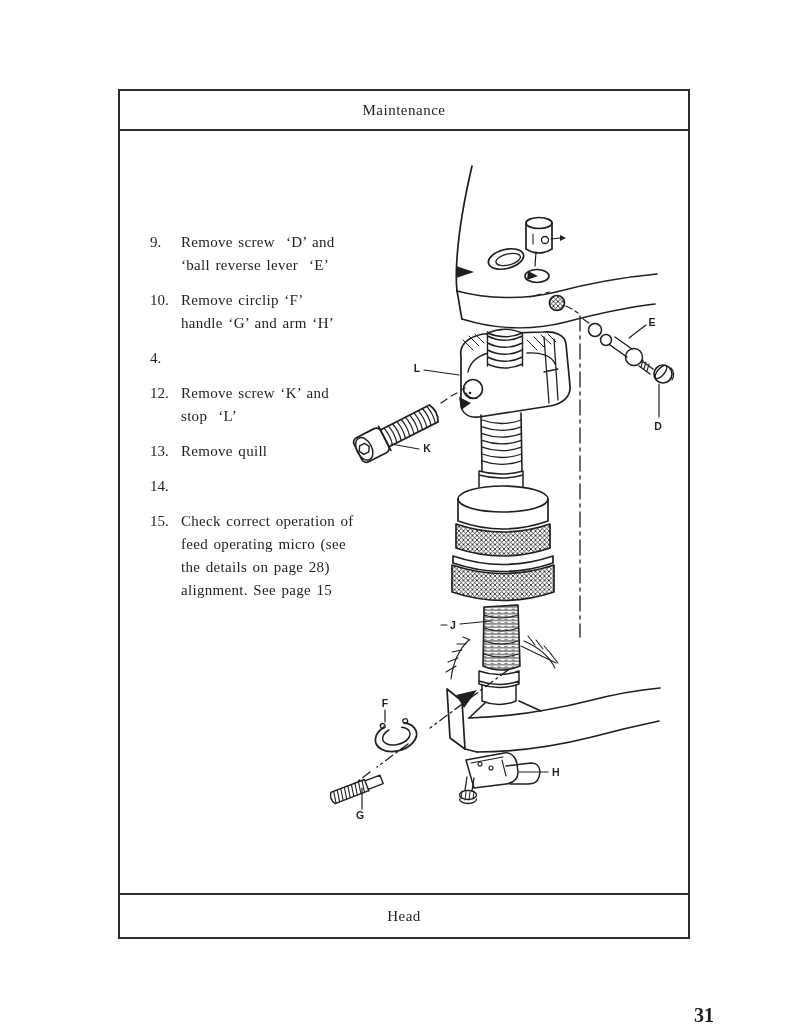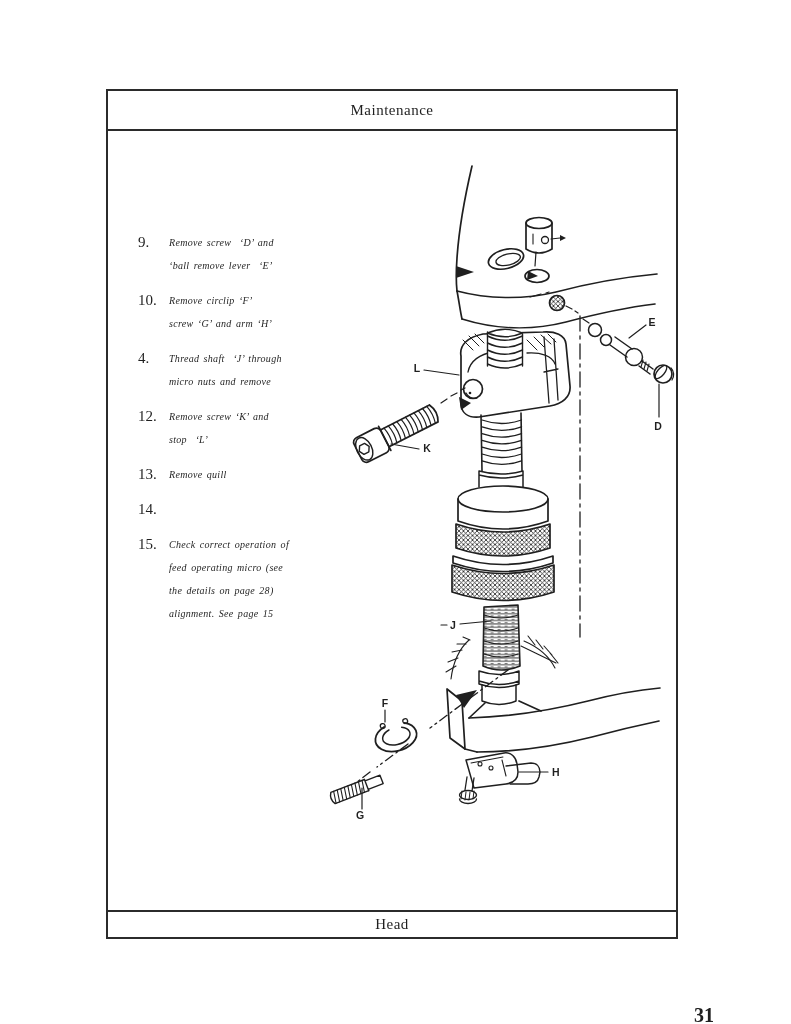--- a/index.html
+++ b/index.html
@@ -1,31 +1,31 @@
 <!DOCTYPE html>
 <html style="--ink: #1f1f1f; --paper: #ffffff;"><head>
 <meta charset="utf-8">
 <style>
   :root{ --ink:#1f1f1f; --paper:#ffffff; }
   *{ margin:0; padding:0; box-sizing:border-box; }
   html,body{ width:791px; height:1024px; background:var(--paper); position:relative;
              font-family:"Liberation Serif","DejaVu Serif",serif; color:var(--ink); overflow:hidden; }
   .sheet{ position:absolute; inset:0; background:var(--paper); }
-  .content-box{ position:absolute; left:106px; top:89px; width:572px; height:850px;
+  .content-box{ position:absolute; left:118px; top:89px; width:572px; height:850px;
                 border:2px solid #2b2b2b; background:var(--paper); }
   .band-header{ position:absolute; left:0; top:0; width:100%; height:40px;
                 border-bottom:2px solid #2b2b2b; display:flex; align-items:center; justify-content:center;
                 font-size:15px; letter-spacing:.5px; }
-  .band-footer{ position:absolute; left:0; bottom:0; width:100%; height:27px;
+  .band-footer{ position:absolute; left:0; bottom:0; width:100%; height:44px;
                 border-top:2px solid #2b2b2b; display:flex; align-items:center; justify-content:center;
                 font-size:15px; letter-spacing:.5px; }
   .steps{ position:absolute; left:30px; top:140px; width:240px; }
   .step{ display:grid; grid-template-columns:31px 1fr; margin-bottom:12px; }
   .step-num{ font-size:15px; line-height:23px; }
-  .step-line{ font-size:10px; line-height:23px; letter-spacing:.3px; word-spacing:1.5px; white-space:pre-wrap;font-style:italic; }
+  .step-line{ font-size:15px; line-height:23px; letter-spacing:.3px; word-spacing:1.5px; white-space:pre-wrap; }
   .page-number{ position:absolute; left:694px; top:1004px; font-size:20px; font-weight:bold; }
   .diagram{ position:absolute; left:320px; top:155px; }
   svg{ color:var(--ink); }
   svg text{ font-family:"Liberation Sans","DejaVu Sans",sans-serif; font-size:10.5px; font-weight:bold; fill:currentColor; }
 </style>
 </head>
 <body>
 
 <div class="sheet">
 
@@ -33,36 +33,32 @@
 
     <div class="band-header">
       <span>Maintenance</span>
     </div>
 
     <div class="steps">
       <div class="step">
         <div class="step-num">9.</div>
         <div>
           <div class="step-line">Remove screw  ‘D’ and</div>
-          <div class="step-line">‘ball remove lever  ‘E’</div>
+          <div class="step-line">‘ball reverse lever  ‘E’</div>
         </div>
       </div>
       <div class="step">
         <div class="step-num">10.</div>
         <div>
           <div class="step-line">Remove circlip ‘F’</div>
-          <div class="step-line">screw ‘G’ and arm ‘H’</div>
+          <div class="step-line">handle ‘G’ and arm ‘H’</div>
         </div>
       </div>
       <div class="step">
         <div class="step-num">4.</div>
-        <div>
-          <div class="step-line">Thread shaft  ‘J’ through</div>
-          <div class="step-line">micro nuts and remove</div>
-        </div>
       </div>
       <div class="step">
         <div class="step-num">12.</div>
         <div>
           <div class="step-line">Remove screw ‘K’ and</div>
           <div class="step-line">stop  ‘L’</div>
         </div>
       </div>
       <div class="step">
         <div class="step-num">13.</div>

